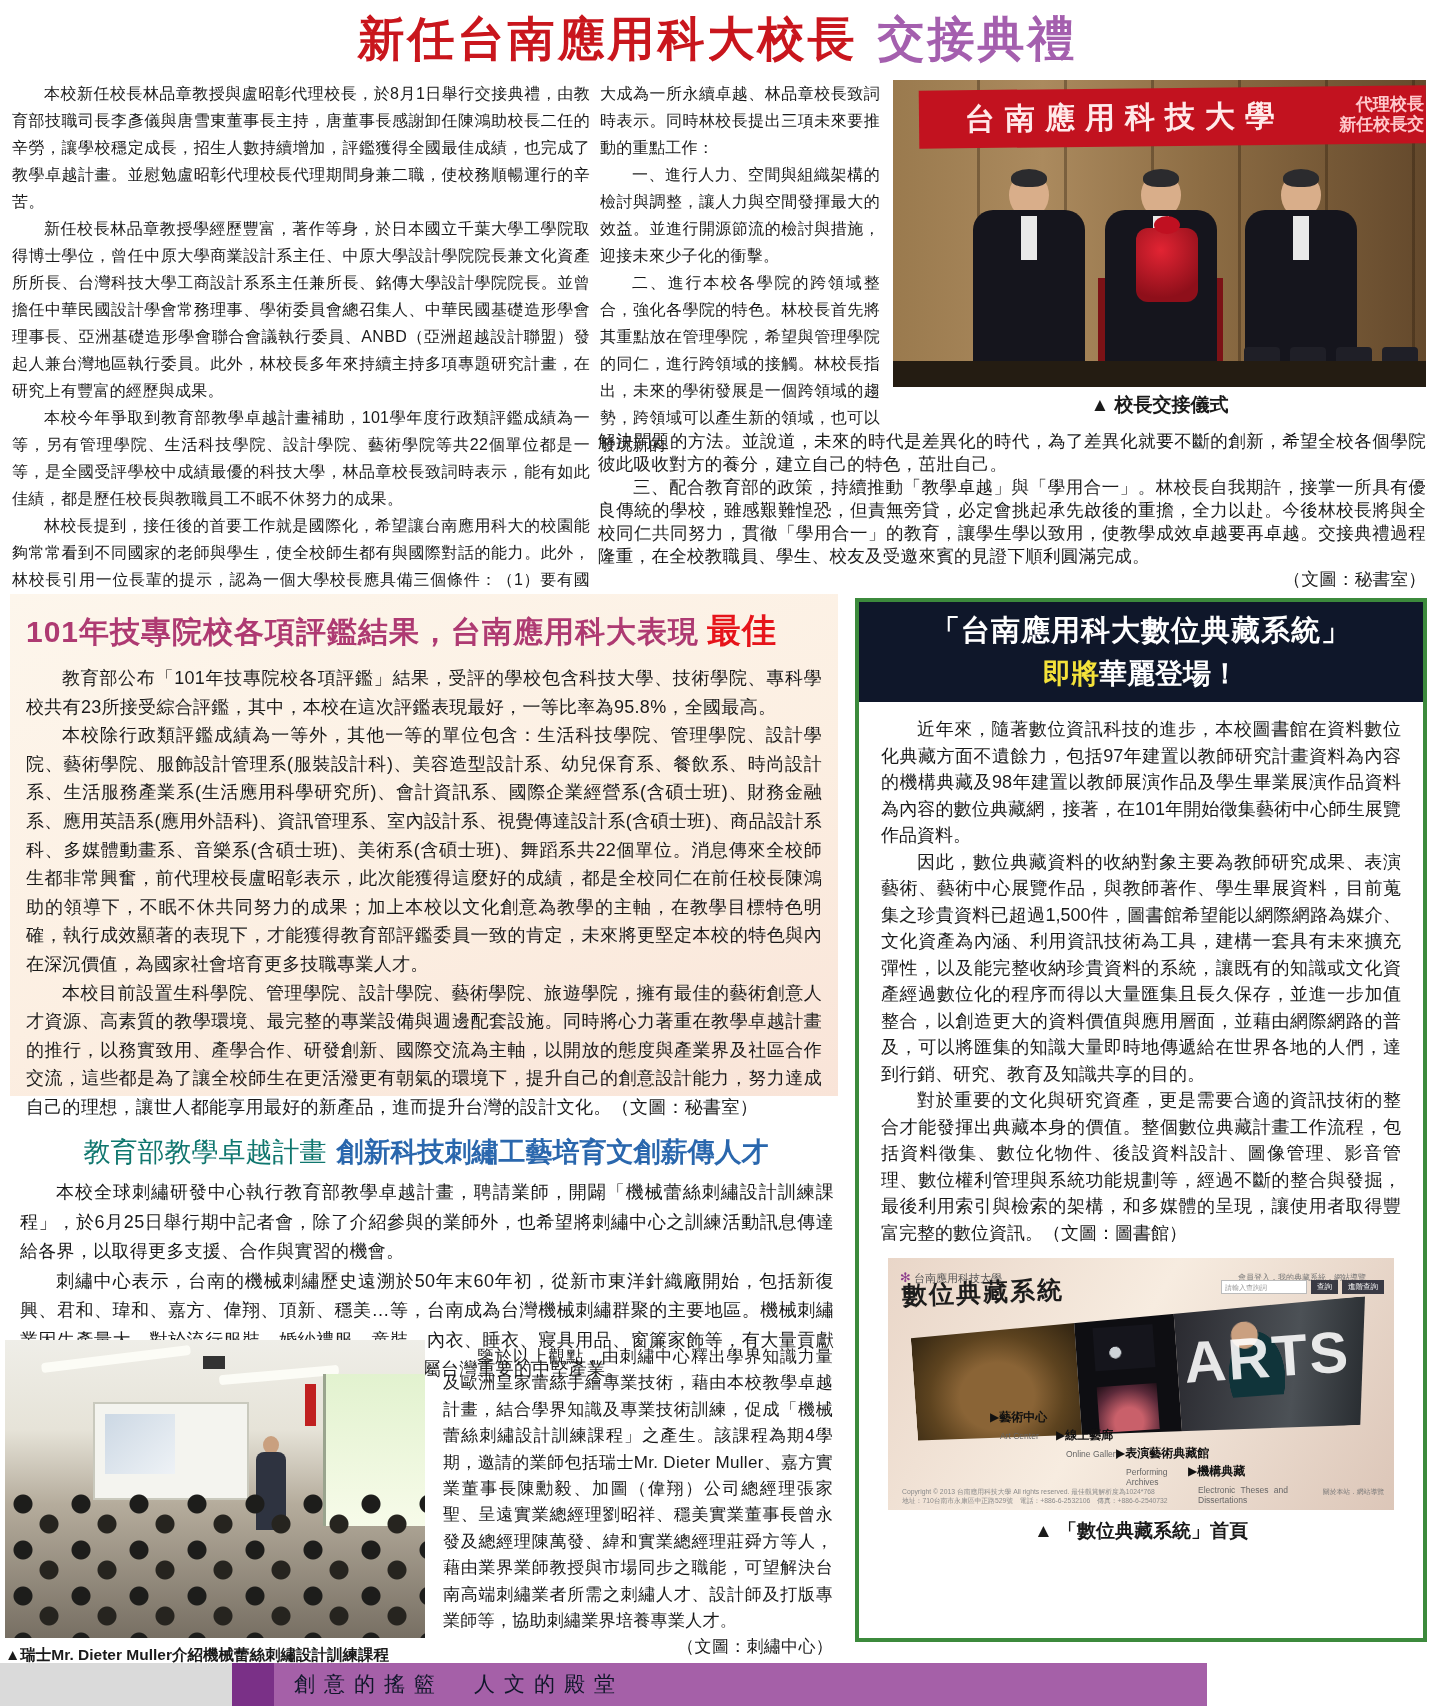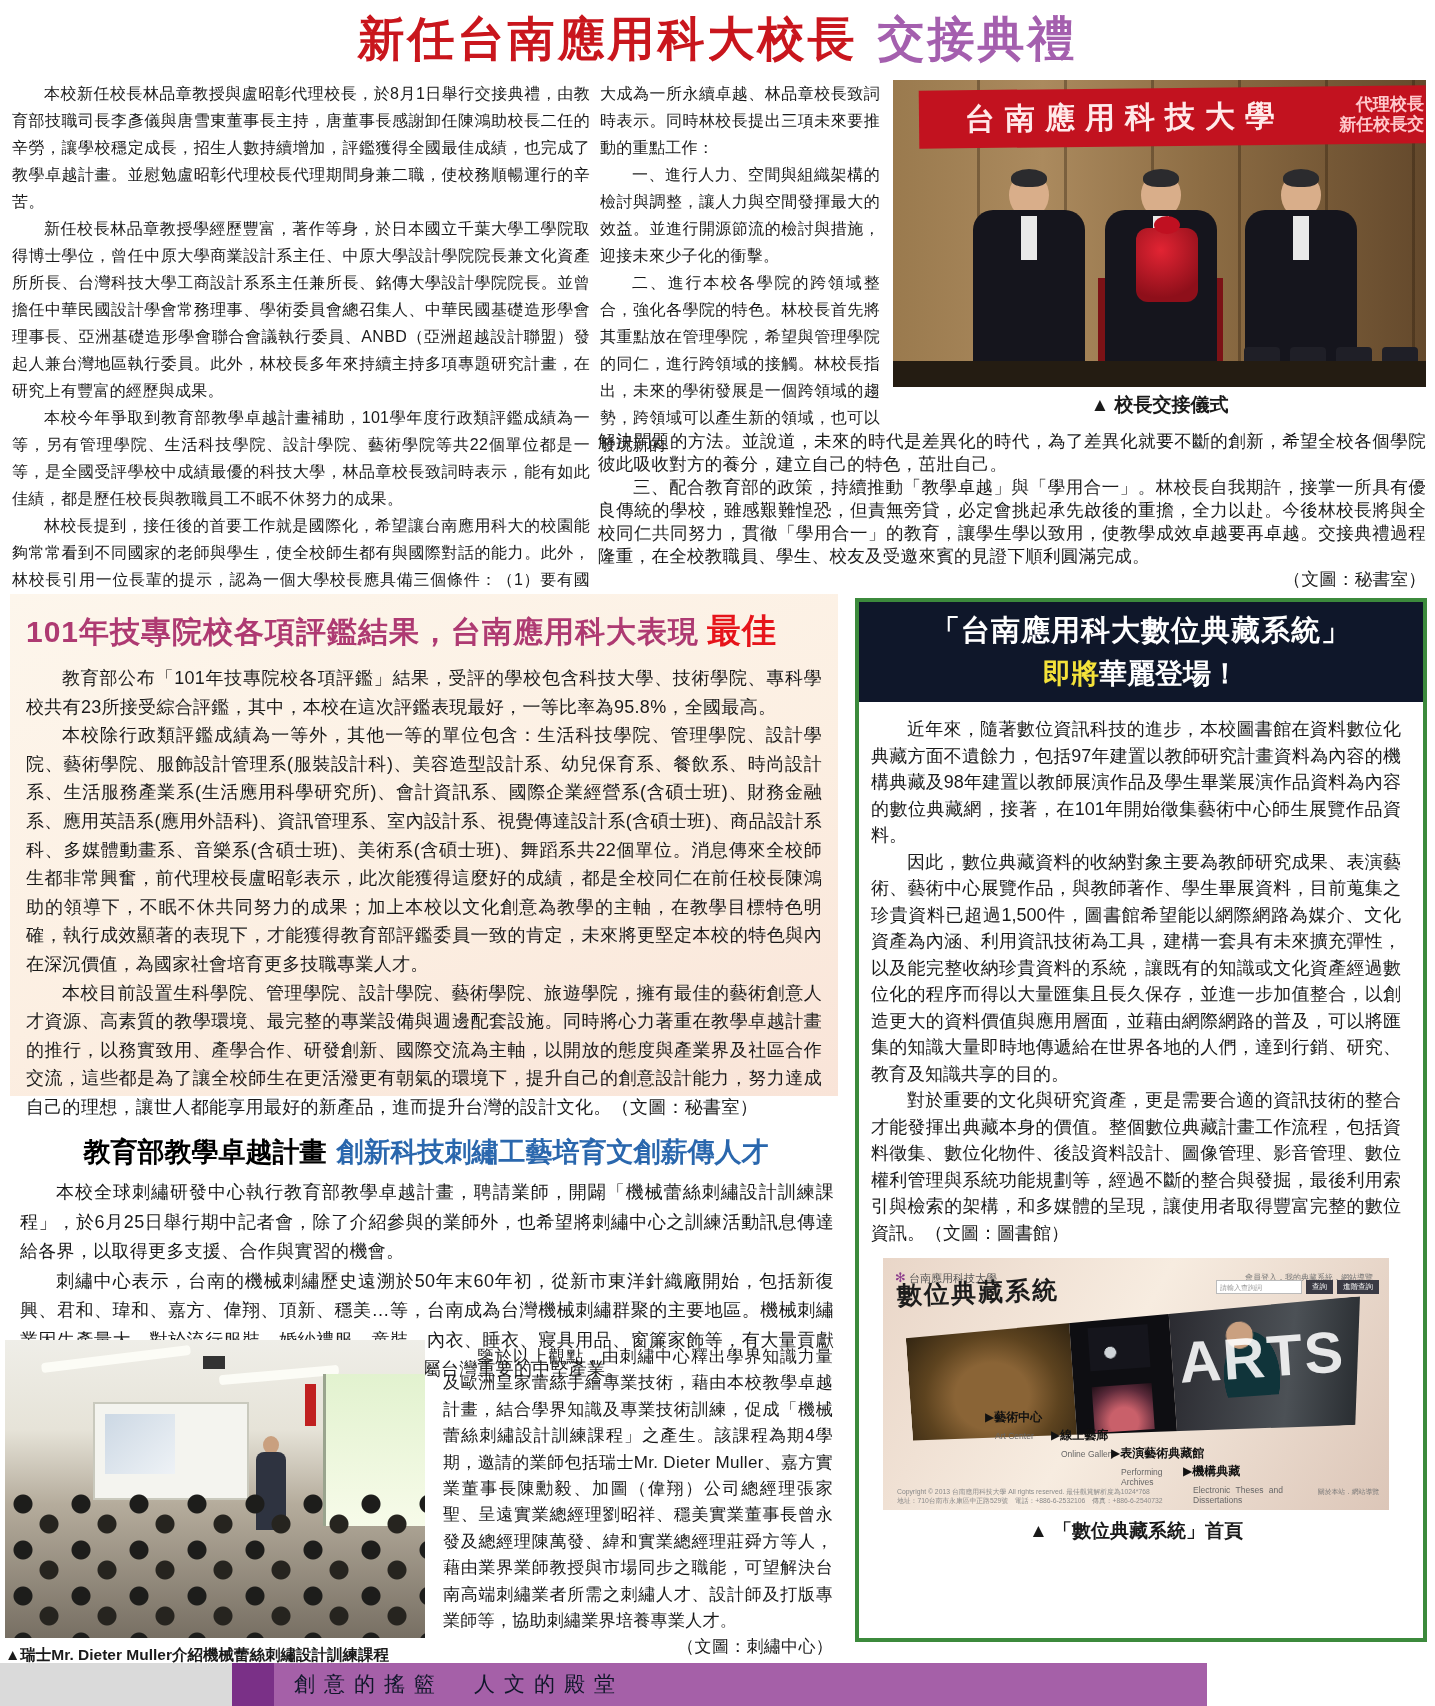--- a/index.html
+++ b/index.html
@@ -57,32 +57,32 @@
   #a2 .bodytext{font-size:18px;line-height:28.6px;}
 
   
   #a3{position:absolute;left:855px;top:598px;width:572px;height:1044px;box-sizing:border-box;
       background:#ffffff;border:4px solid #3c8a3c;}
   #a3-head{height:100px;background:#0f172a;display:flex;flex-direction:column;justify-content:center;
            align-items:center;color:#ffffff;font-weight:bold;}
   #a3-head .l1{font-size:29px;letter-spacing:1px;}
   #a3-head .l2{font-size:28px;margin-top:4px;}
   #a3-head .em{color:#f4e23a;}
-  #a3-body{padding:14px 22px 0 12px;font-size:18px;line-height:26.5px;text-align:justify;}
+  #a3-body{padding:14px 22px 0 22px;font-size:18px;line-height:26.5px;text-align:justify;}
   #a3-body p{margin:0;text-indent:2em;}
   #a3-caption{text-align:center;font-weight:bold;font-size:19px;margin-top:8px;}
 
   
   #site{position:relative;width:506px;height:252px;margin:12px auto 0 auto;overflow:hidden;
         background:linear-gradient(120deg,#e9d6c8 0%,#f7ece0 45%,#dcc6b8 100%);}
   #site .logorow{position:absolute;left:12px;top:7px;font-size:11px;color:#555;}
   #site .logorow .flower{color:#8b3a8b;font-size:13px;}
   #site .brand{position:absolute;left:14px;top:22px;font-size:25px;font-weight:bold;color:#1c1c1c;
                transform:rotate(-2deg);letter-spacing:2px;}
-  #site .toplinks{position:absolute;right:16px;top:7px;font-size:8px;color:#777;}
+  #site .toplinks{position:absolute;right:28px;top:7px;font-size:8px;color:#777;}
   #site .searchrow{position:absolute;right:10px;top:22px;display:flex;gap:4px;align-items:center;}
   #site .searchbox{width:86px;height:14px;background:#fff;border:1px solid #bbb;font-size:7px;
                    color:#999;line-height:14px;padding:0 3px;box-sizing:border-box;}
   #site .sbtn{height:14px;background:#3a3a44;color:#fff;font-size:7.5px;line-height:14px;padding:0 6px;}
   #collage{position:absolute;left:26px;top:54px;width:456px;height:128px;display:flex;
            transform:rotate(-4deg);clip-path:polygon(0 8%,100% 0,97% 100%,0 88%);}
   #collage .c1{width:36%;background:radial-gradient(ellipse at 50% 58%,#8a6436 0 32%,#5d431f 58%,#2b2010 100%);}
   #collage .c2{width:22%;background:#0e0e12;position:relative;}
   #collage .c2:before{content:"";position:absolute;left:18%;top:10%;width:60%;height:34%;
         background:radial-gradient(circle at 35% 60%,#cfd4d8 0 12%,#15151c 13%),
@@ -97,21 +97,21 @@
         color:rgba(255,255,255,.88);transform:rotate(-4deg);}
   .sm{position:absolute;font-size:12px;font-weight:bold;color:#111;white-space:nowrap;}
   .sm .en{display:block;font-weight:normal;font-size:8.5px;color:#666;margin-left:10px;max-width:90px;white-space:normal;line-height:10px;}
   #sm0{left:102px;top:146px;} #sm1{left:168px;top:164px;} #sm2{left:228px;top:182px;} #sm3{left:300px;top:200px;}
   #site .sfoot{position:absolute;left:14px;bottom:5px;right:10px;font-size:6.8px;color:#8a8a8a;line-height:9px;}
   #site .sfoot .r{float:right;color:#777;}
 
   
   #a4-title{position:absolute;left:20px;top:1134px;width:812px;text-align:center;font-size:27px;
             font-weight:bold;white-space:nowrap;}
-  #a4-title .s1{color:#000000;font-weight:700;}
+  #a4-title .s1{color:#0f766e;font-weight:400;}
   #a4-title .s2{color:#2a67ad;margin-left:10px;}
   #a4-body{position:absolute;left:20px;top:1178px;width:814px;font-size:18px;line-height:29.5px;}
   #a4-side{position:absolute;left:443px;top:1344px;width:390px;font-size:17px;line-height:26.4px;}
   #a4-caption{position:absolute;left:5px;top:1645px;width:432px;font-weight:bold;font-size:15.5px;white-space:nowrap;}
 
   
   #a4-photo{position:absolute;left:5px;top:1340px;width:420px;height:298px;overflow:hidden;
             background:linear-gradient(180deg,#efeee8 0%,#e6e3d8 30%,#b5ac9c 55%,#776f63 100%);}
   #a4-photo .light1,#a4-photo .light2{position:absolute;height:10px;background:#fcfcf6;border-radius:4px;}
   #a4-photo .light1{left:36px;top:14px;width:150px;transform:rotate(-7deg);}

